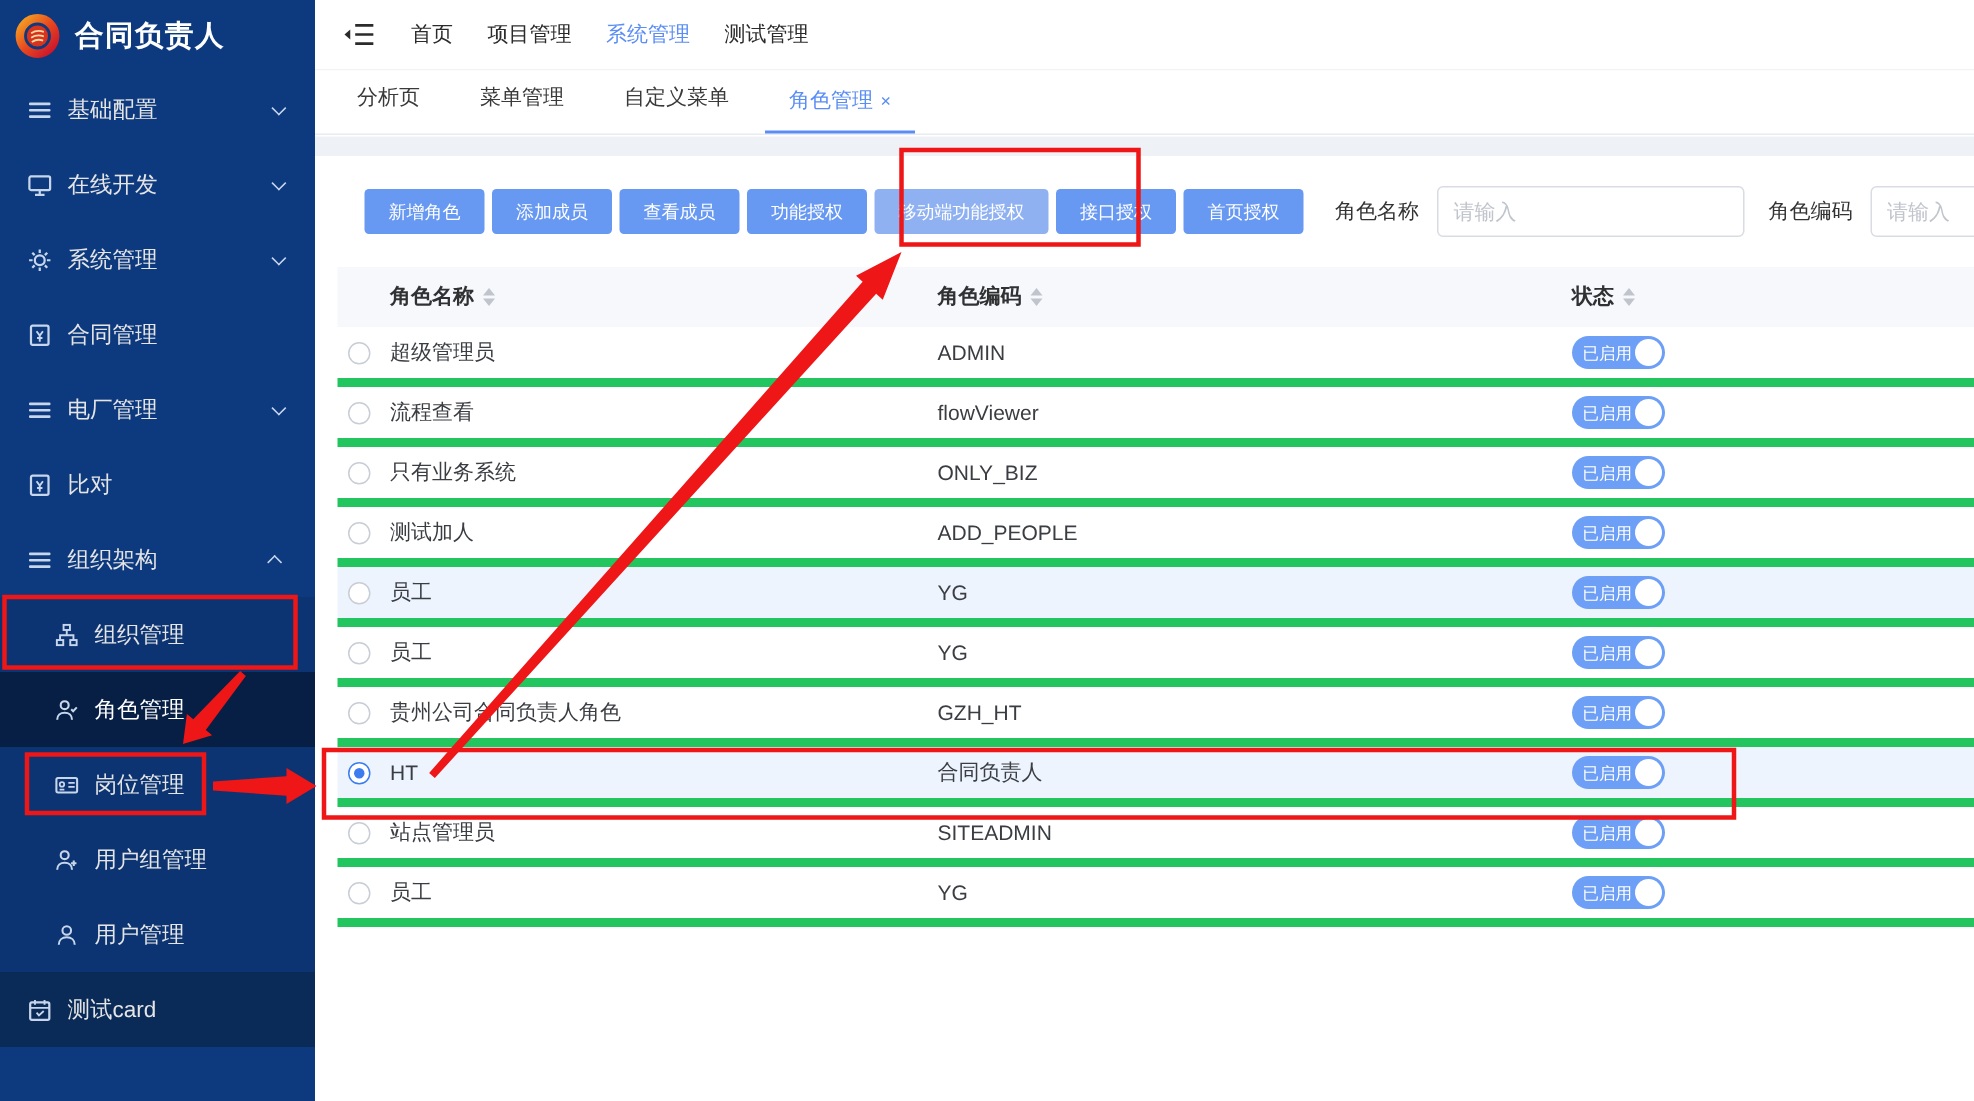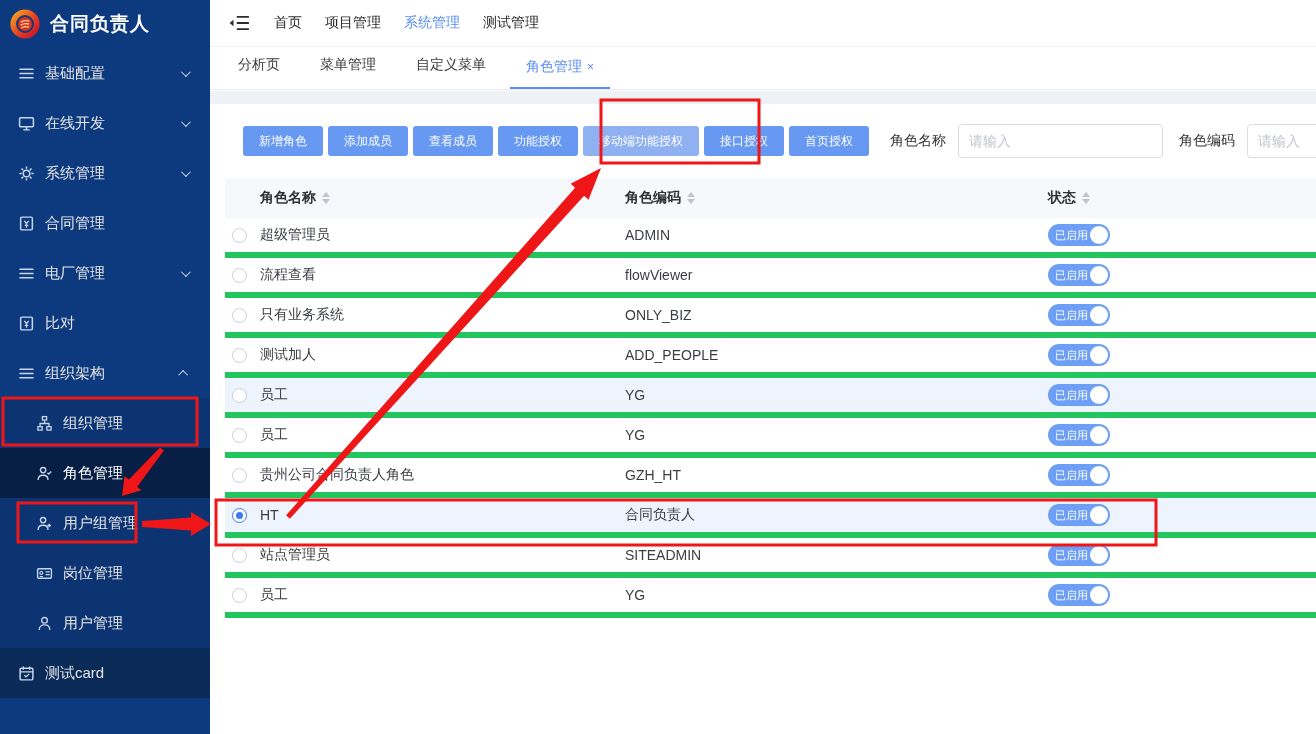--- a/index.html
+++ b/index.html
@@ -180,37 +180,37 @@
               <path d="M2 14c0-2.8 2-4.4 4.7-4.4 2.6 0 4.6 1.6 4.6 4.4" stroke="currentColor" stroke-width="1.3" fill="none"></path>
               <path d="M10.8 7.4l1.2 1.2 2.3-2.4" stroke="currentColor" stroke-width="1.3" fill="none"></path>
             </svg>
           </span>
           <span class="s-label">角色管理</span>
 
         </div>
         <div class="side-item sub">
           <span class="s-icon">
             <svg viewBox="0 0 16 16">
+              <rect x="1.5" y="3.5" width="13" height="9" rx="1" stroke="currentColor" stroke-width="1.3" fill="none"></rect>
+              <circle cx="5" cy="7.5" r="1.4" stroke="currentColor" stroke-width="1.1" fill="none"></circle>
+              <path d="M9 6.5h4M9 9h4M3.5 10.8h3" stroke="currentColor" stroke-width="1.1" fill="none"></path>
+            </svg>
+          </span>
+          <span class="s-label">岗位管理</span>
+
+        </div>
+        <div class="side-item sub">
+          <span class="s-icon">
+            <svg viewBox="0 0 16 16">
               <circle cx="6.7" cy="4.8" r="2.5" stroke="currentColor" stroke-width="1.3" fill="none"></circle>
               <path d="M2 14c0-2.8 2-4.4 4.7-4.4 2.6 0 4.6 1.6 4.6 4.4" stroke="currentColor" stroke-width="1.3" fill="none"></path>
               <path d="M12.4 8.2v3.4M10.7 9.9h3.4" stroke="currentColor" stroke-width="1.3" fill="none"></path>
             </svg>
           </span>
           <span class="s-label">用户组管理</span>
-
-        </div>
-        <div class="side-item sub">
-          <span class="s-icon">
-            <svg viewBox="0 0 16 16">
-              <rect x="1.5" y="3.5" width="13" height="9" rx="1" stroke="currentColor" stroke-width="1.3" fill="none"></rect>
-              <circle cx="5" cy="7.5" r="1.4" stroke="currentColor" stroke-width="1.1" fill="none"></circle>
-              <path d="M9 6.5h4M9 9h4M3.5 10.8h3" stroke="currentColor" stroke-width="1.1" fill="none"></path>
-            </svg>
-          </span>
-          <span class="s-label">岗位管理</span>
 
         </div>
         <div class="side-item sub">
           <span class="s-icon">
             <svg viewBox="0 0 16 16">
               <circle cx="8" cy="5" r="2.7" stroke="currentColor" stroke-width="1.3" fill="none"></circle>
               <path d="M3 14c0-3 2.2-4.7 5-4.7s5 1.7 5 4.7" stroke="currentColor" stroke-width="1.3" fill="none"></path>
             </svg>
           </span>
           <span class="s-label">用户管理</span>

